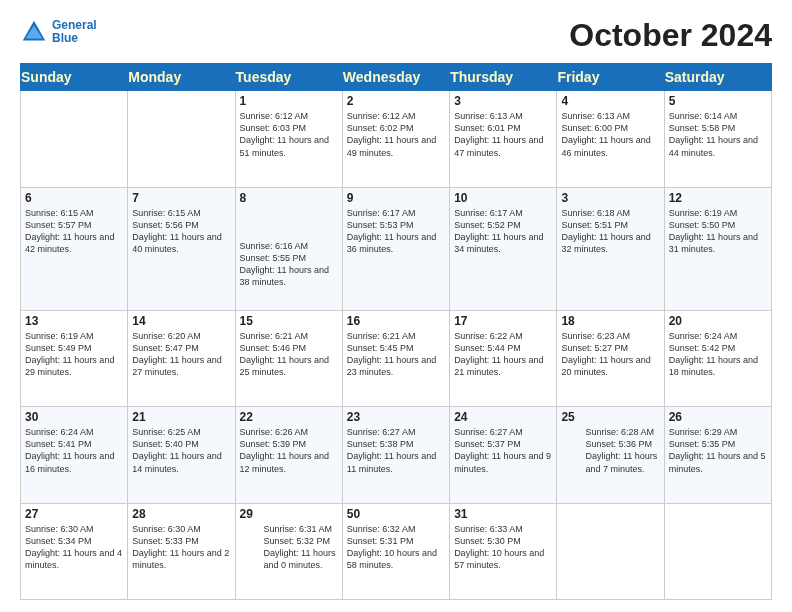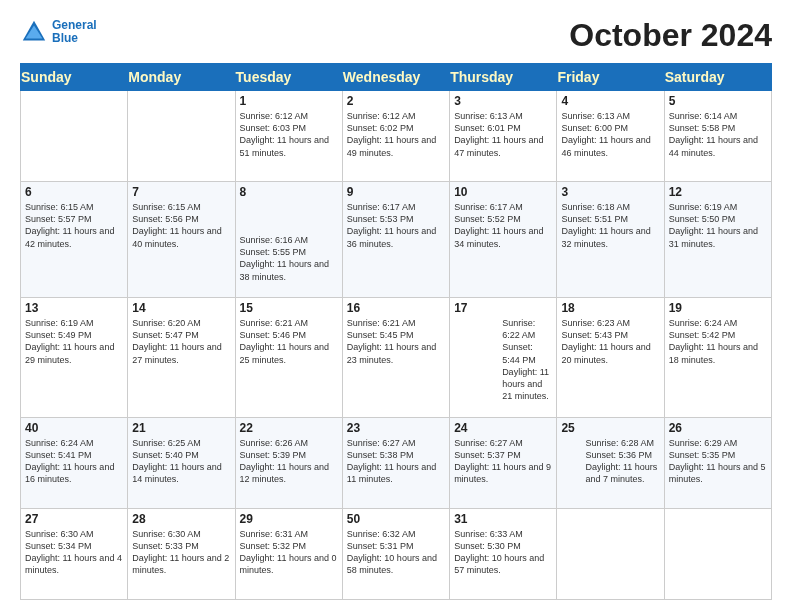--- a/index.html
+++ b/index.html
@@ -234,40 +234,40 @@
 Daylight: 11 hours and 25 minutes.</div>
           </td>
           <td>
             <span class="day-num">16</span>
             <div class="cell-text" style="white-space: pre-line;">Sunrise: 6:21 AM
 Sunset: 5:45 PM
 Daylight: 11 hours and 23 minutes.</div>
           </td>
           <td>
             <span class="day-num">17</span>
-            <div class="cell-text" style="white-space: pre-line; margin-left: 48px;">Sunrise: 6:22 AM
+            <div class="cell-text" style="white-space: pre-line;">Sunrise: 6:22 AM
 Sunset: 5:44 PM
 Daylight: 11 hours and 21 minutes.</div>
           </td>
           <td>
             <span class="day-num">18</span>
             <div class="cell-text" style="white-space: pre-line;">Sunrise: 6:23 AM
-Sunset: 5:43 PM
+Sunset: 5:27 PM
 Daylight: 11 hours and 20 minutes.</div>
           </td>
           <td>
-            <span class="day-num">19</span>
+            <span class="day-num">20</span>
             <div class="cell-text" style="white-space: pre-line;">Sunrise: 6:24 AM
 Sunset: 5:42 PM
 Daylight: 11 hours and 18 minutes.</div>
           </td>
         </tr>
         <tr>
           <td>
-            <span class="day-num">40</span>
+            <span class="day-num">30</span>
             <div class="cell-text" style="white-space: pre-line;">Sunrise: 6:24 AM
 Sunset: 5:41 PM
 Daylight: 11 hours and 16 minutes.</div>
           </td>
           <td>
             <span class="day-num">21</span>
             <div class="cell-text" style="white-space: pre-line;">Sunrise: 6:25 AM
 Sunset: 5:40 PM
 Daylight: 11 hours and 14 minutes.</div>
           </td>
@@ -310,21 +310,21 @@
 Daylight: 11 hours and 4 minutes.</div>
           </td>
           <td>
             <span class="day-num">28</span>
             <div class="cell-text" style="white-space: pre-line;">Sunrise: 6:30 AM
 Sunset: 5:33 PM
 Daylight: 11 hours and 2 minutes.</div>
           </td>
           <td>
             <span class="day-num">29</span>
-            <div class="cell-text" style="white-space: pre-line;">Sunrise: 6:31 AM
+            <div class="cell-text" style="white-space: pre-line; margin-left: 24px;">Sunrise: 6:31 AM
 Sunset: 5:32 PM
 Daylight: 11 hours and 0 minutes.</div>
           </td>
           <td>
             <span class="day-num">50</span>
             <div class="cell-text" style="white-space: pre-line;">Sunrise: 6:32 AM
 Sunset: 5:31 PM
 Daylight: 10 hours and 58 minutes.</div>
           </td>
           <td>

